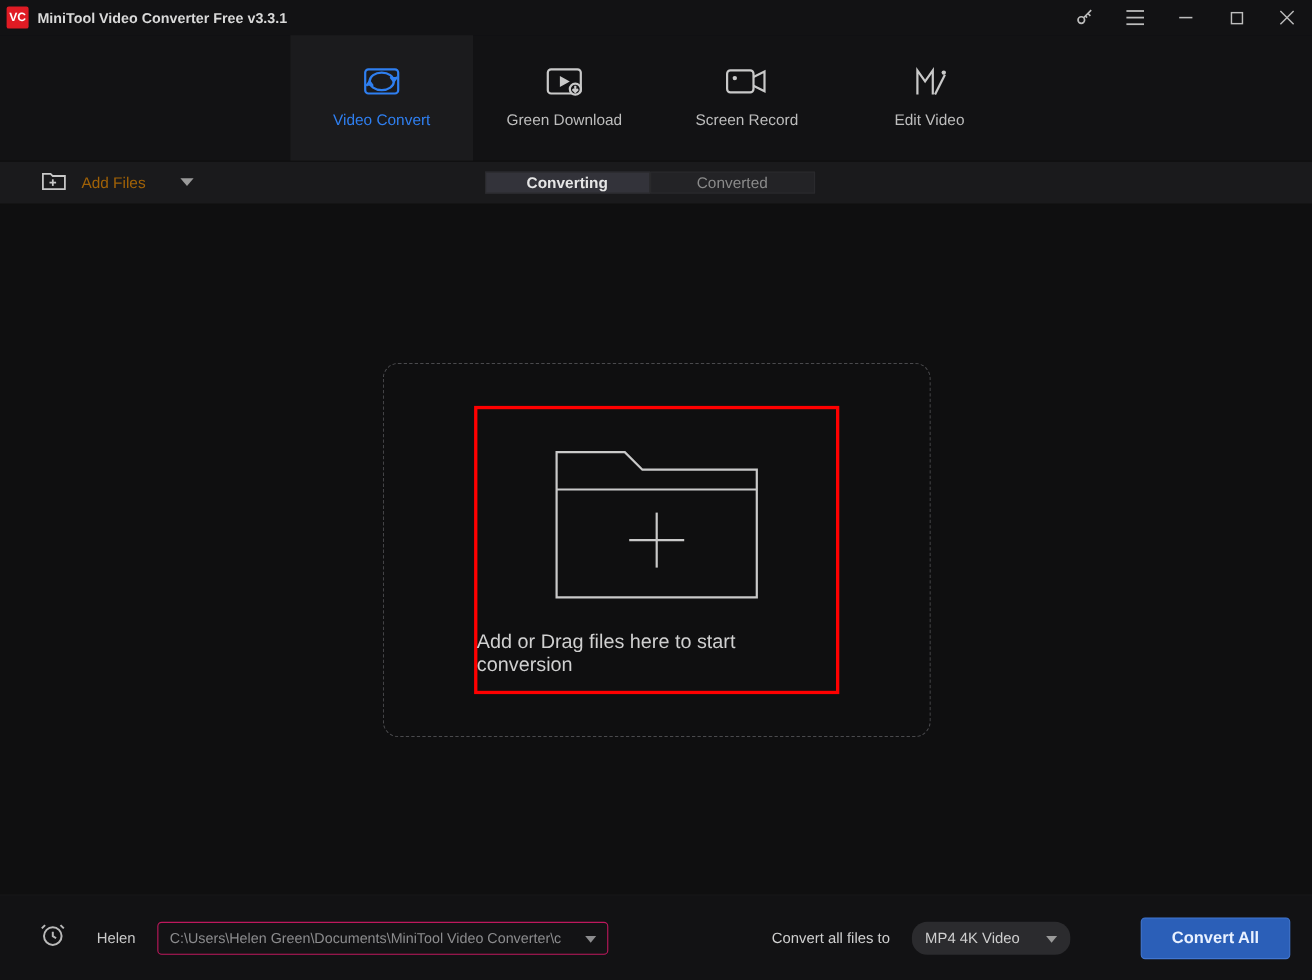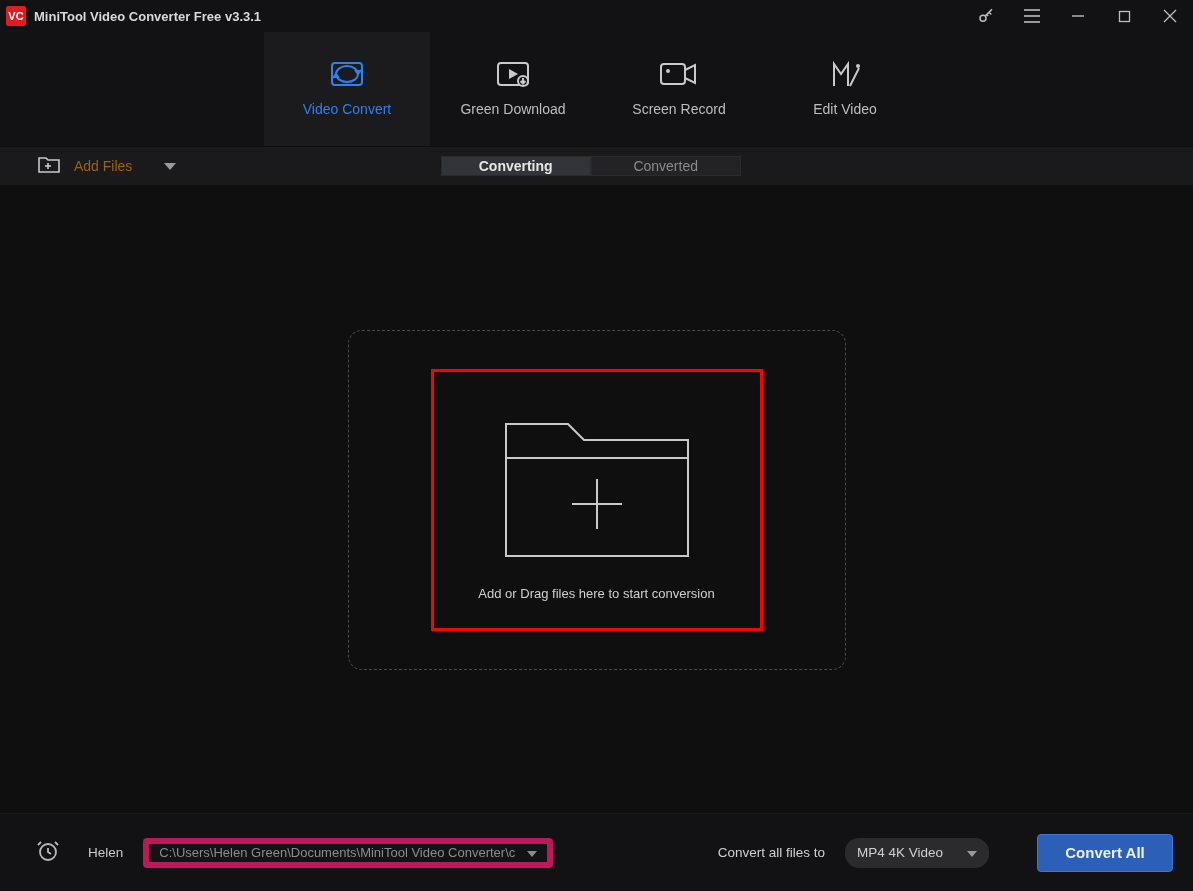--- a/index.html
+++ b/index.html
@@ -67,45 +67,45 @@
     width: 498px; height: 340px;
     border: 1px dashed #4a4a4d; border-radius: 14px;
     display: flex; align-items: center; justify-content: center;
   }
   .dropzone-highlight {
     width: 332px; height: 262px; border: 3px solid #ff0000;
     display: flex; flex-direction: column; align-items: center; justify-content: center;
     gap: 26px; padding-top: 6px;
   }
   .folder-plus svg { display: block; }
-  .drop-text { font-size: 13px; color: #d0d0d0; }
+  .drop-text { font-size: 18px; color: #d0d0d0; }
 
   
   .footer {
     height: 78px; background: #121214; display: flex; align-items: center;
     padding: 0 20px 0 36px; gap: 20px; border-top: 1px solid #1a1a1a;
   }
   .clock-icon { color: #b9b9b9; }
   .output-label { font-size: 13.5px; color: #c9c9c9; margin-left: 8px; }
   .output-path {
     height: 30px; min-width: 410px; display: flex; align-items: center;
-    padding: 0 10px; border: 6px solid #be185d; border-radius: 4px;
+    padding: 0 10px; border: 1px solid #be185d; border-radius: 4px;
     font-size: 13px; color: #8c8c8e; gap: 6px; background: #131315;
   }
   .output-path .path-text { flex: 1; white-space: nowrap; overflow: hidden; }
   .footer .flex1 { flex: 1; }
   .convert-all-label { font-size: 13.5px; color: #d0d0d0; }
   .format-select {
     height: 30px; width: 144px; display: flex; align-items: center; justify-content: space-between;
     padding: 0 12px; background: #2b2b2e; color: #cfcfcf; font-size: 13.5px; border-radius: 14px;
   }
   .btn-convert-all {
     height: 38px; width: 136px; display: flex; align-items: center; justify-content: center;
     background: #2b5fb8; color: #e9f1ff; font-size: 15px; font-weight: 600;
-    border: 1px solid #4176d0; border-radius: 4px; margin-left: 28px;
+    border: 1px solid #4176d0; border-radius: 4px; margin-left: 44px;
   }
 
   svg { overflow: visible; }
 </style>
 </head>
 <body>
 
 <div class="titlebar">
   <div class="logo">VC</div>
   <div class="title">MiniTool Video Converter Free v3.3.1</div>

